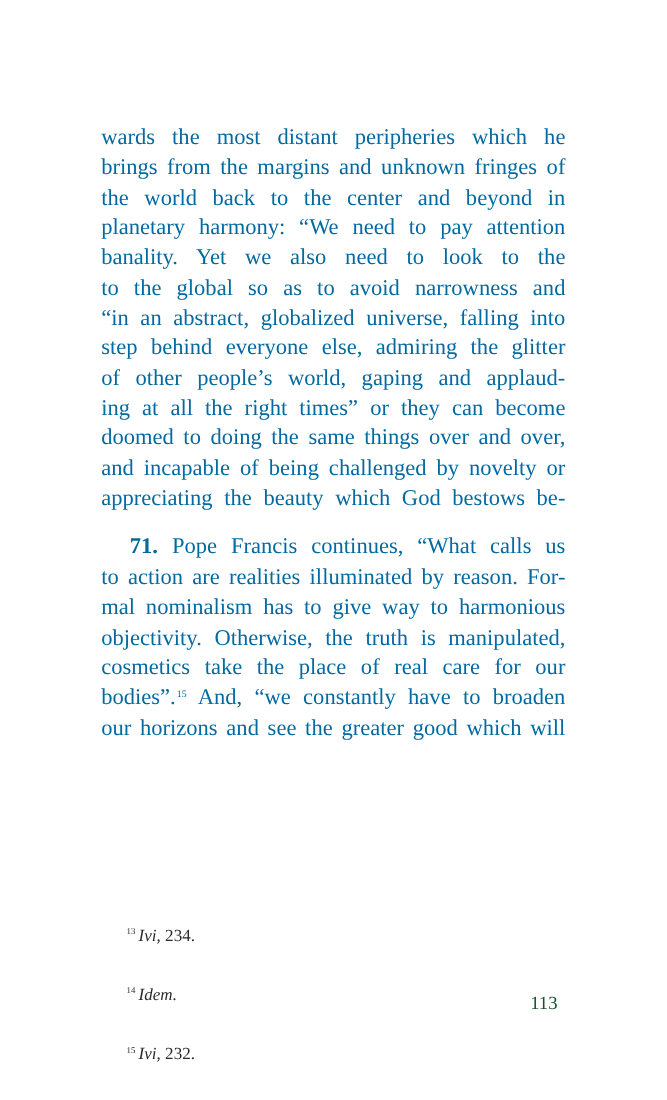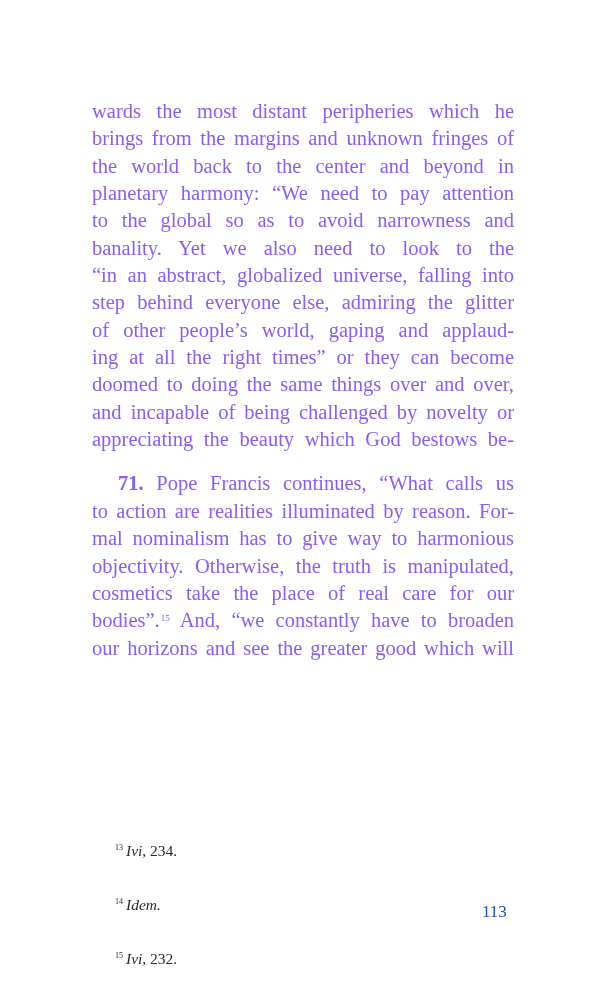--- a/index.html
+++ b/index.html
@@ -1,52 +1,52 @@
 <!DOCTYPE html>
 <html><head>
 <meta charset="utf-8">
 <style>
   html, body { margin:0; padding:0; background:#ffffff; }
   body { width:606px; height:1000px; position:relative; overflow:hidden; }
   .page {
-    position:absolute; left:92px; top:98px; width:422px;
+    position:absolute; left:92px; top:112px; width:422px;
     font-family:"Liberation Serif","DejaVu Serif",serif;
-    color:#8b5cf6; font-size:20.5px; line-height:27.35px;
+    color:#0369a1; font-size:20.5px; line-height:27.35px;
   }
   .line { display:block; text-align:justify; text-align-last:justify; white-space:nowrap; height:27.35px; }
   .line.last { text-align-last:left; }
   .gap { height:17px; }
   .indent { padding-left:26px; }
   sup { font-size:9px; vertical-align:6px; line-height:0; margin-left:1px; }
   b { font-weight:bold; }
   .footnotes {
     position:absolute; left:114px; top:808px;
     font-family:"Liberation Serif","DejaVu Serif",serif;
     color:#2a2a2a; font-size:15.5px; line-height:23px;
   }
   .fn { display:block;margin-top:31px; }
   .fn sup { font-size:8px; vertical-align:6px; margin-right:3px; }
   .fn i { font-style:italic; }
   .pagenum {
     position:absolute; left:482px; top:902px;
     font-family:"Liberation Serif","DejaVu Serif",serif;
-    color:#1d4ed8; font-size:17px;
+    color:#14532d; font-size:17px;
   }
 </style>
 </head>
 <body>
 
 <div class="page">
   <div>
     <span class="line">wards the most distant peripheries which he</span>
     <span class="line">brings from the margins and unknown fringes of</span>
     <span class="line">the world back to the center and beyond in</span>
     <span class="line">planetary harmony: “We need to pay attention</span>
+    <span class="line">banality. Yet we also need to look to the</span>
     <span class="line">to the global so as to avoid narrowness and</span>
-    <span class="line">banality. Yet we also need to look to the</span>
     <span class="line">“in an abstract, globalized universe, falling into</span>
     <span class="line">step behind everyone else, admiring the glitter</span>
     <span class="line">of other people’s world, gaping and applaud-</span>
     <span class="line">ing at all the right times” or they can become</span>
     <span class="line">doomed to doing the same things over and over,</span>
     <span class="line">and incapable of being challenged by novelty or</span>
     <span class="line">appreciating the beauty which God bestows be-</span>
   </div>
 
   <div class="gap"></div>

